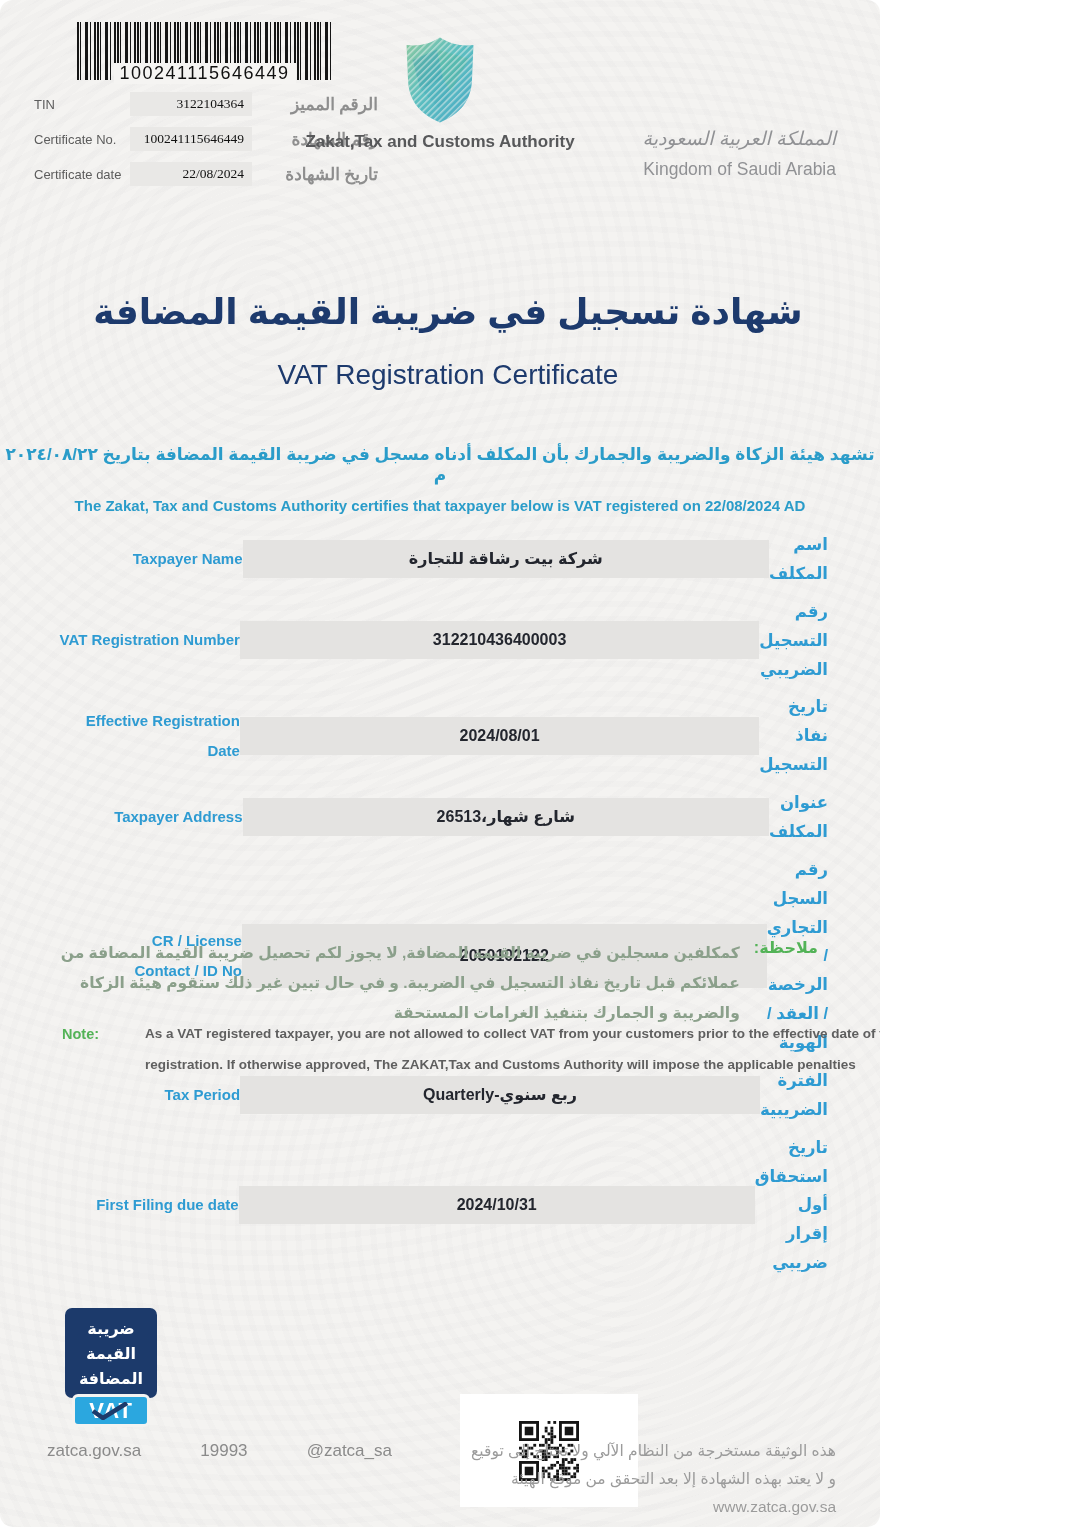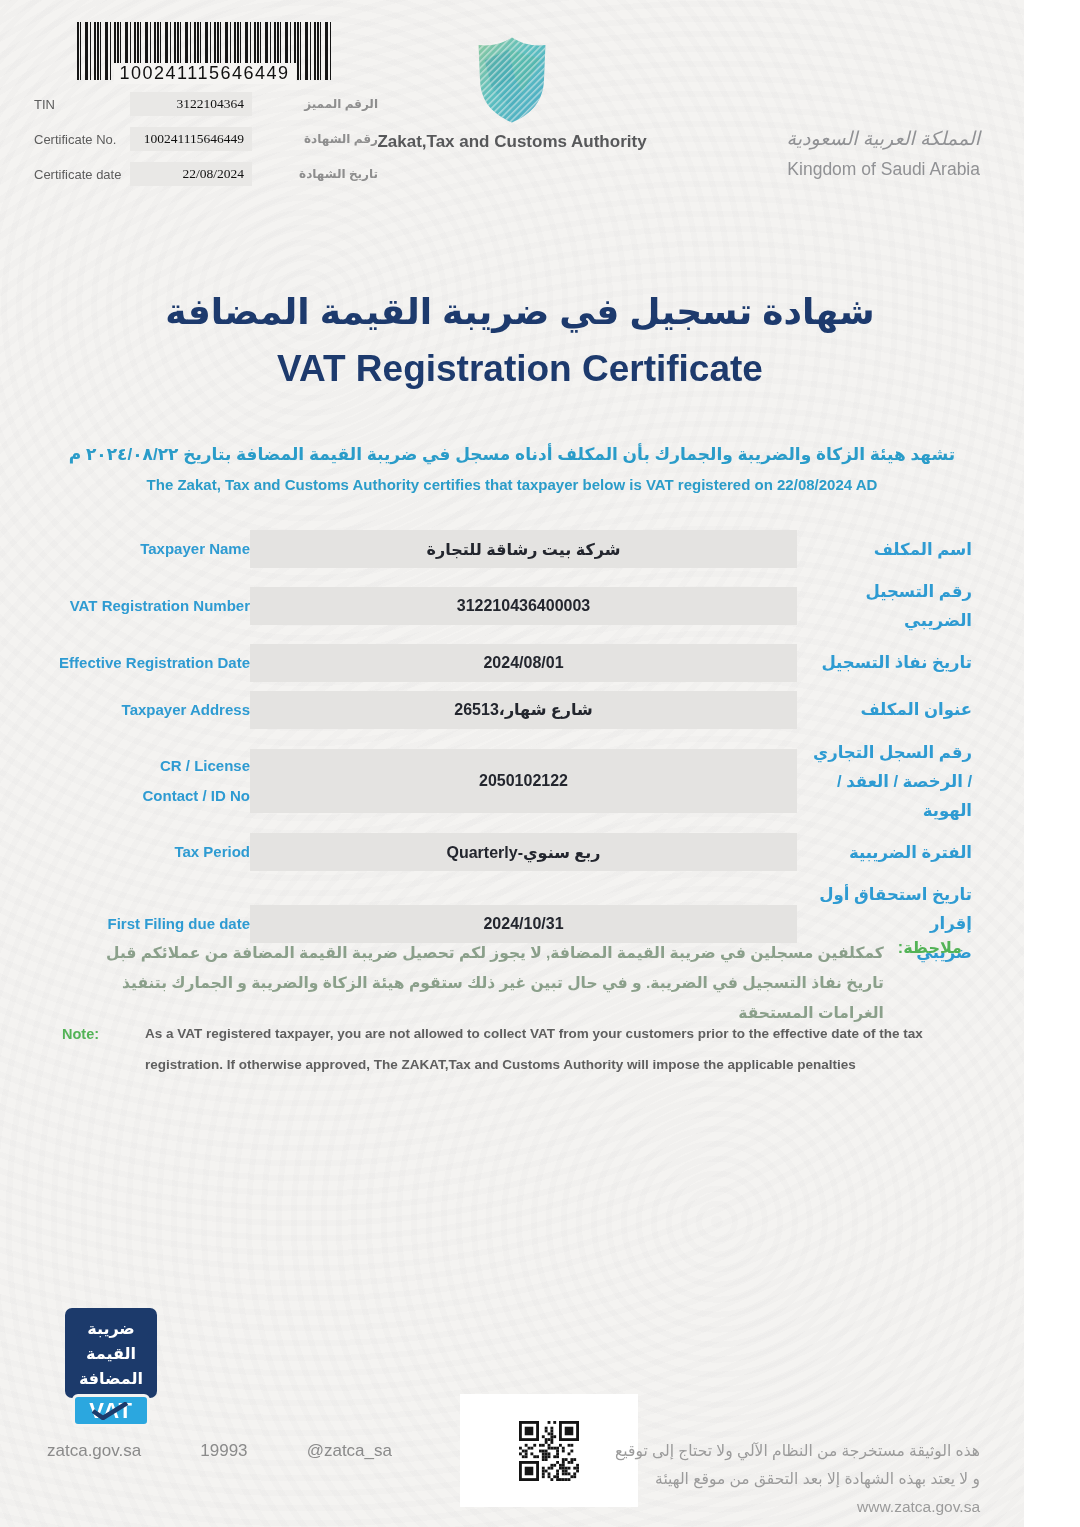--- a/index.html
+++ b/index.html
@@ -1,22 +1,23 @@
 <!DOCTYPE html>
 <html lang="en"><head>
 <meta charset="utf-8">
 <style>
   html,body{margin:0;padding:0;}
   body{font-family:"Liberation Sans","DejaVu Sans",sans-serif;}
   .page{
-    position:relative;width:1024px;height:1527px;overflow:hidden;
+    position:relative;width:880px;height:1527px;overflow:hidden;
     background-color:#f4f3f1;
     background-image:
       repeating-radial-gradient(circle at 30% 20%, rgba(60,60,80,0.014) 0 6px, transparent 6px 15px),
       repeating-radial-gradient(circle at 70% 80%, rgba(60,60,80,0.014) 0 6px, transparent 6px 15px);
+    border-radius: 13px;
   }
 
   
   .barcode-wrap{position:absolute;left:77px;top:22px;width:255px;height:58px;}
   .bars{width:100%;height:100%;
     background:repeating-linear-gradient(90deg,
       #151515 0 2px,transparent 2px 3px,
       #151515 3px 4px,transparent 4px 8px,
       #151515 8px 11px,transparent 11px 13px,
       #151515 13px 14px,transparent 14px 17px,
@@ -24,34 +25,34 @@
   .barcode-num{position:absolute;bottom:-4px;left:50%;transform:translateX(-50%);
     background:#f5f4f2;padding:0 6px;font-size:18px;letter-spacing:1.5px;color:#101010;white-space:nowrap;}
 
   .meta{position:absolute;left:34px;top:92px;}
   .meta-row{display:flex;align-items:center;margin-bottom:11px;}
   .m-en{width:96px;font-size:13px;color:#5c5c5c;}
   .m-val{width:122px;background:#e9e8e6;height:24px;line-height:24px;text-align:right;
     padding:0 8px;box-sizing:border-box;font-family:"Liberation Serif","DejaVu Serif",serif;
     font-size:13.5px;color:#111;}
   .m-ar{width:116px;margin-right:0;margin-left:10px;text-align:right;direction:rtl;
-    font-size:12px;color:#8e8e8e;font-weight:bold;}
+    font-size:17px;color:#8e8e8e;font-weight:bold;font-family:Liberation Serif, serif;}
 
   .authority{position:absolute;left:50%;top:34px;transform:translateX(-50%);text-align:center;width:420px;}
   .authority .name-ar{font-size:21px;font-weight:bold;color:#57585a;margin-top:6px;direction:rtl;}
   .authority .name-en{font-size:17px;font-weight:bold;color:#57585a;margin-top:2px;}
 
   .kingdom{position:absolute;right:44px;top:127px;text-align:right;color:#909194;}
   .kingdom .k-ar{font-size:19px;direction:rtl;font-style:italic;}
   .kingdom .k-en{font-size:17.5px;margin-top:9px;}
 
   
   .title-block{position:absolute;top:291px;left:8px;width:100%;text-align:center;color:#1d3a6d;}
   .title-ar{font-size:36px;font-weight:bold;direction:rtl;}
-  .title-en{font-size:37px;font-weight:bold;margin-top:15px;}
+  .title-en{font-size:28px;font-weight:normal;margin-top:26px;}
 
   
   .statement{position:absolute;top:444px;left:0;width:100%;text-align:center;color:#2a9cc9;}
   .st-ar{font-size:17px;font-weight:bold;direction:rtl;}
   .st-en{font-size:15px;font-weight:bold;margin-top:11px;}
 
   
   .fields{position:absolute;top:530px;left:50px;right:52px;}
   .field-row{display:flex;align-items:center;margin-bottom:9px;}
   .f-label-en{width:200px;font-size:15px;font-weight:bold;color:#2e9bd2;line-height:2;white-space:pre-line;text-align:right;}

